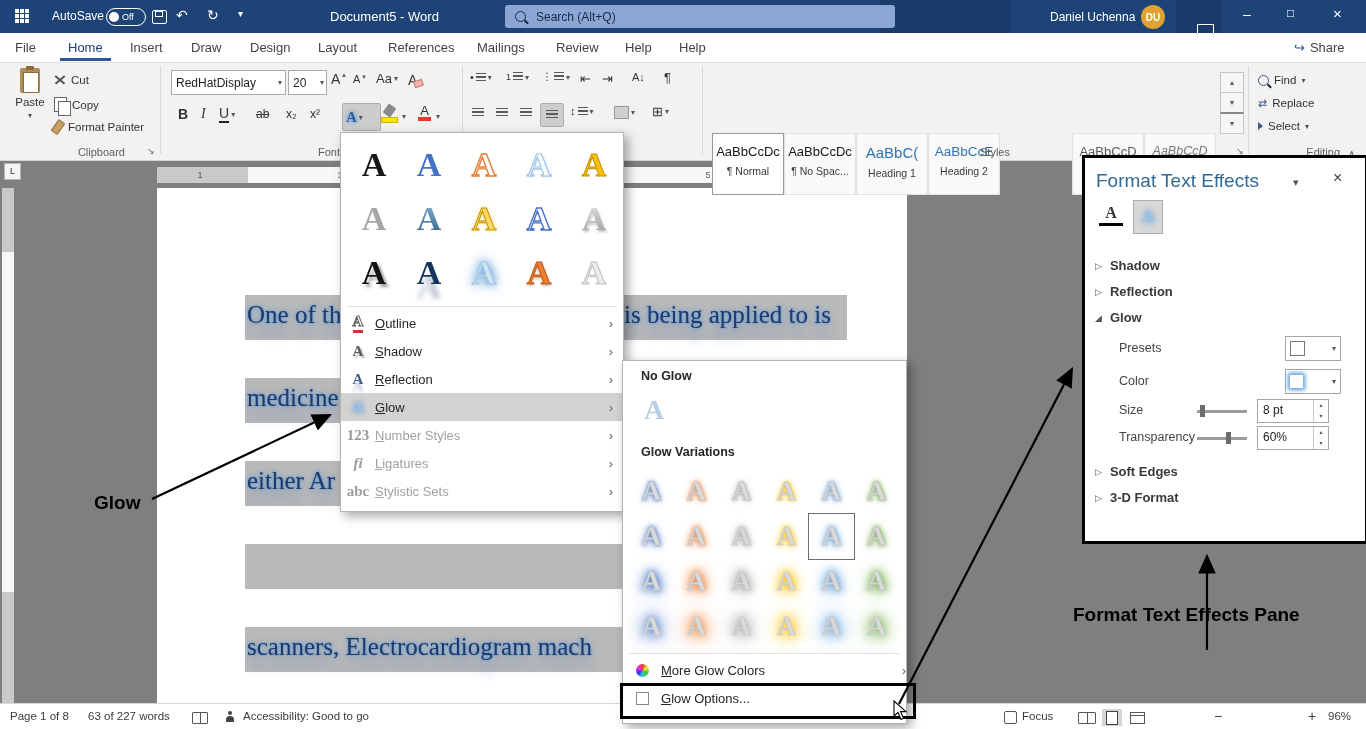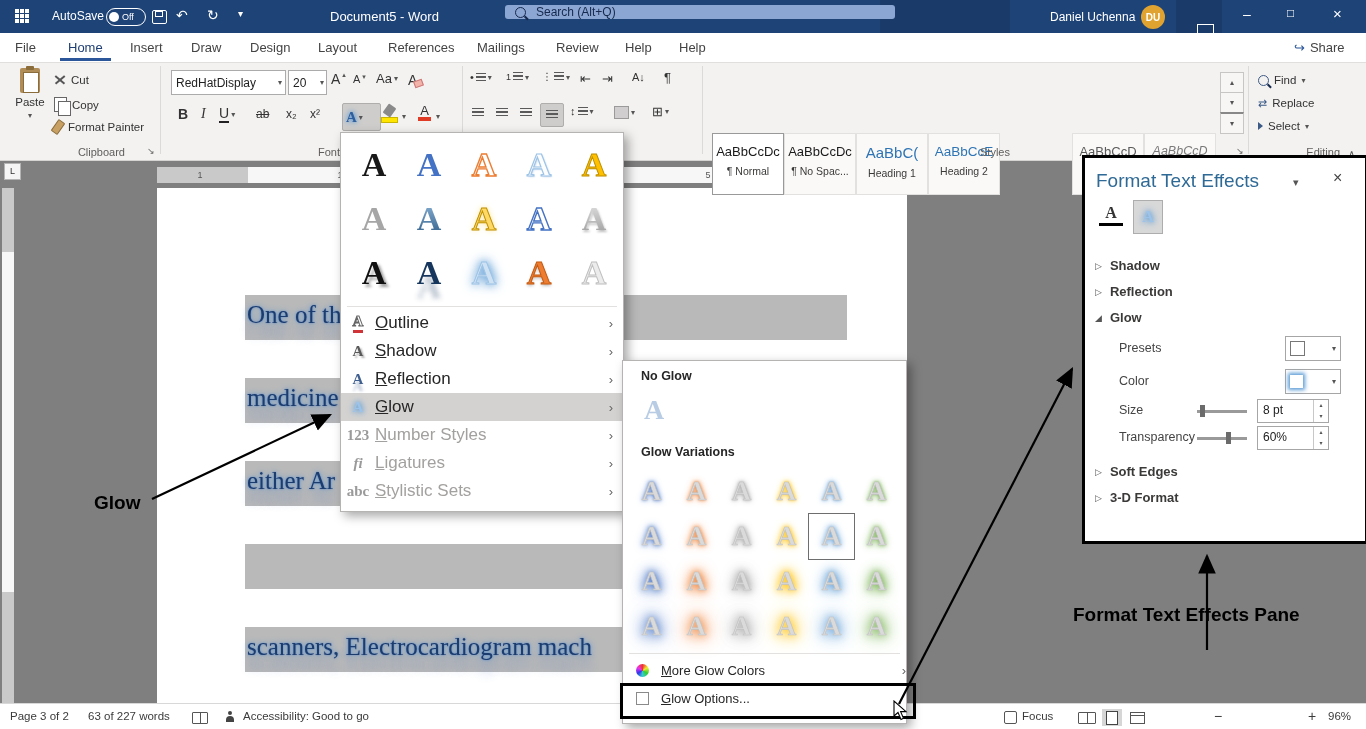--- a/index.html
+++ b/index.html
@@ -11,21 +11,21 @@
   
   .titlebar{left:0;top:0;width:1366px;height:33px;background:#1e4377;color:#fff;z-index:6}
   .tb-art{background:#1a3a69}
   .tb-txt{font-size:12px;color:#fff;white-space:nowrap}
   .toggle{width:38px;height:16px;border:1px solid #fff;border-radius:9px;display:flex;align-items:center}
   .knob{width:10px;height:10px;border-radius:50%;background:#fff;margin-left:2px}
   .toggle .lab{font-size:9px;margin-left:3px;color:#fff}
   .savedisk{width:13px;height:12px;border:1.4px solid #fff;border-radius:2px;position:relative}
   .savedisk::after{content:'';position:absolute;left:2px;top:0;width:6px;height:4px;background:#1e4377;border:1px solid #fff}
   .tb-ic{font-size:14px;color:#fff;line-height:1}
-  .search{left:505px;top:5px;width:370px;height:14px;background:#8ba6d2;border-radius:3px;display:flex;align-items:center;padding:0 10px;gap:8px}
+  .search{left:505px;top:5px;width:370px;height:23px;background:#8ba6d2;border-radius:3px;display:flex;align-items:center;padding:0 10px;gap:8px}
   .mag{width:9px;height:9px;border:1.6px solid #16294e;border-radius:50%;position:relative;flex:0 0 auto}
   .mag::after{content:'';position:absolute;width:5px;height:1.6px;background:#16294e;transform:rotate(45deg);right:-4px;bottom:-2px}
   .search input{background:transparent;border:none;outline:none;font-size:12px;color:#16294e;width:100%;font-family:"Liberation Sans",sans-serif}
   .search input::placeholder{color:#16294e;opacity:1}
   .avatar{width:24px;height:24px;border-radius:50%;background:#e0a330;color:#fff;font-size:10px;font-weight:bold;display:flex;align-items:center;justify-content:center}
   .winbox{width:15px;height:12px;border:1px solid #fff;position:relative}
   .winbox::after{content:'';position:absolute;left:1px;right:1px;bottom:1px;height:3px;background:#fff}
   .grid9{display:grid;grid-template-columns:repeat(3,4px);grid-template-rows:repeat(3,4px);gap:1px}
   .grid9 i{background:#fff}
 
@@ -100,21 +100,21 @@
   .fx8{color:#ffd966;-webkit-text-stroke:1px #bf9000;text-shadow:0 0 6px #ffe08a}
   .fx9{color:#fff;-webkit-text-stroke:1.4px #4472c4}
   .fx10{background:linear-gradient(#f2f2f2,#8c8c8c);-webkit-background-clip:text;background-clip:text;color:transparent;filter:drop-shadow(1px 2px 1px rgba(0,0,0,.25))}
   .fx11{color:#111;text-shadow:3px 3px 3px #9e9e9e}
   .fx12{color:#17365d;text-shadow:0 14px 5px rgba(23,54,93,.30)}
   .fx13{color:#cfe2f3;-webkit-text-stroke:1px #9dc3e6;text-shadow:0 0 9px #5b9bd5,0 0 14px #5b9bd5}
   .fx14{color:#ed7d31;-webkit-text-stroke:1px #c55a11;text-shadow:0 2px 3px rgba(0,0,0,.25)}
   .fx15{color:#ececec;-webkit-text-stroke:1px #bfbfbf}
   .mi{height:28px;display:flex;align-items:center;padding-right:10px}
   .mi .mic{width:34px;display:flex;justify-content:center;font-family:"Liberation Serif",serif;font-weight:bold;font-size:15px}
-  .mi .lbl{display:inline-block;font-size:17px;color:#262626}
+  .mi .lbl{display:inline-block;font-size:13px;color:#262626}
   .mi .lbl::first-letter{text-decoration:underline}
   .mi .sub{margin-left:auto;color:#666;font-size:13px}
   .mi.hl{background:#d4d2d0}
   .mi.dis .lbl{color:#a3a19f}
   .mic-outline{color:#fff;-webkit-text-stroke:1px #666;border-bottom:3px solid #d13438}
   .mic-shadow{color:#595959;text-shadow:2px 2px 2px #b5b5b5}
   .mic-reflect{color:#3f5f8f;text-shadow:0 7px 3px rgba(63,95,143,.35)}
   .mic-glow{color:#9cc3ea;text-shadow:0 0 5px #5b9bd5,0 0 8px #5b9bd5}
   .mic-gray{font-family:"Liberation Sans",sans-serif;font-weight:normal;font-size:12px;color:#9a9a9a}
   .msep{border-top:1px solid #e3e1df;margin:2px 6px}
@@ -423,20 +423,21 @@
     </div>
 
   <div class="abs page"></div>
 
   <div class="selband" style="left:245px;top:295px;width:602px;height:45px;z-index:1"></div>
   <div class="selband" style="left:245px;top:378px;width:602px;height:45px;z-index:1"></div>
   <div class="selband" style="left:245px;top:461px;width:602px;height:45px;z-index:1"></div>
   <div class="selband" style="left:245px;top:544px;width:602px;height:45px;z-index:1"></div>
   <div class="selband" style="left:245px;top:627px;width:602px;height:45px;z-index:1"></div>
   <span class="doctext" style="left:247px;top:301px;z-index:2">One of th</span>
+  <span class="doctext" style="left:624px;top:301px;z-index:2">is being applied to is</span>
   <span class="doctext" style="left:247px;top:384px;z-index:2">medicine</span>
   <span class="doctext" style="left:247px;top:467px;z-index:2">either Ar</span>
   <span class="doctext" style="left:247px;top:633px;z-index:2">scanners, Electrocardiogram mach</span>
 
   <div class="abs ddmenu">
     <div class="gal">
       <span class="g fx1">A</span>
       <span class="g fx2">A</span>
       <span class="g fx3">A</span>
       <span class="g fx4">A</span>
@@ -599,21 +600,21 @@
       <span class="ptri">▷</span>
       <span class="pseclab">Soft Edges</span>
     </div>
     <div class="psec" style="top:332px">
       <span class="ptri">▷</span>
       <span class="pseclab">3-D Format</span>
     </div>
   </div>
 
   <div class="abs statusbar">
-    <span class="st" style="left:10px">Page 3 of 2</span>
+    <span class="st" style="left:10px">Page 1 of 8</span>
     <span class="st" style="left:88px">63 of 227 words</span>
     <span class="abs book" style="left:192px;top:8px"></span>
     <span class="abs person" style="left:224px;top:7px"></span>
     <span class="st" style="left:243px">Accessibility: Good to go</span>
     <span class="abs foci" style="left:1004px;top:7px"></span>
     <span class="st" style="left:1022px">Focus</span>
     <span class="abs book" style="left:1078px;top:8px;width:16px"></span>
     <span class="abs" style="left:1102px;top:5px;width:20px;height:17px;background:#d6d6d6;display:flex;align-items:center;justify-content:center">
         <span class="pagei"></span>
       </span>

